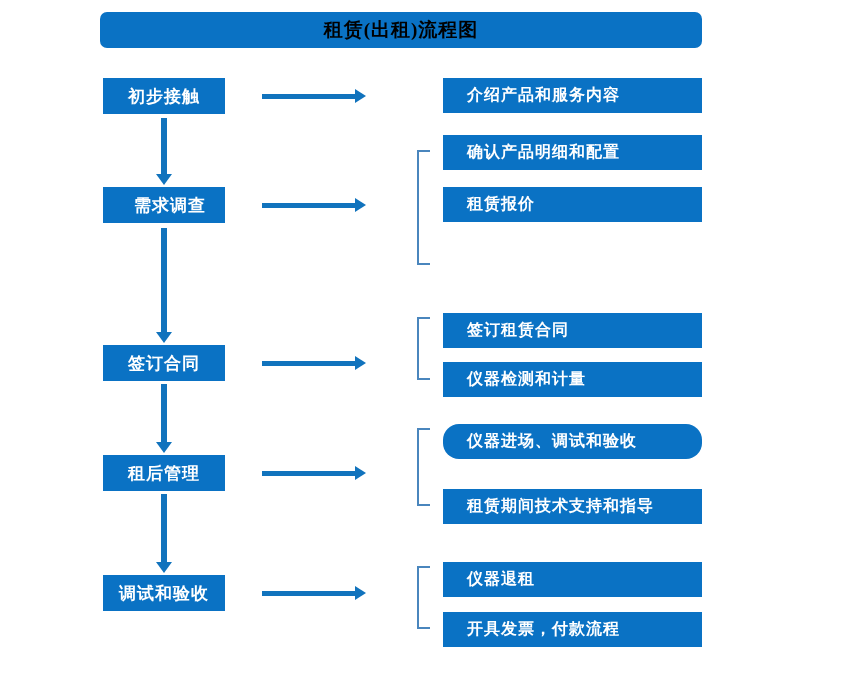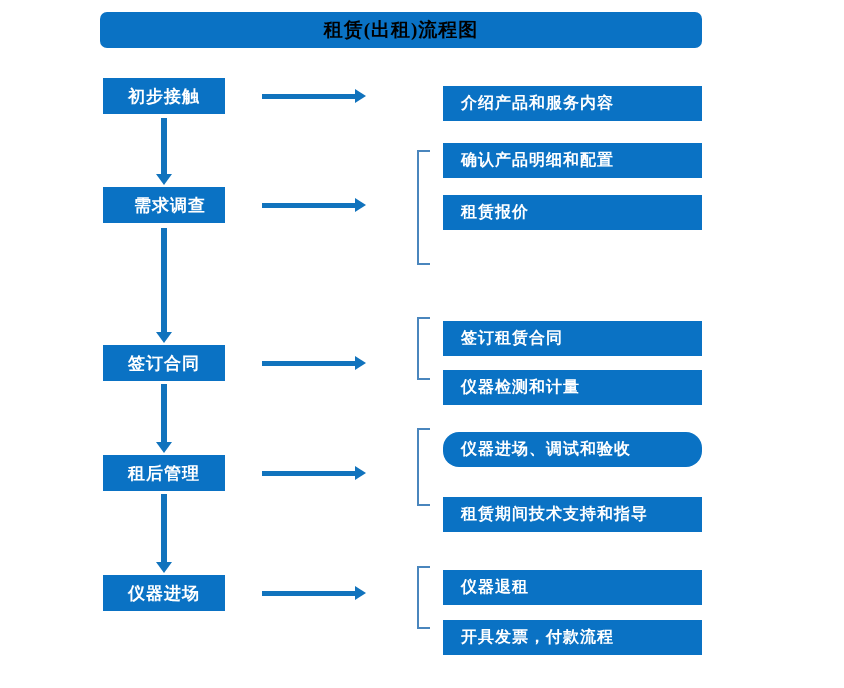--- a/index.html
+++ b/index.html
@@ -35,22 +35,21 @@
     display: flex;
     align-items: center;
     white-space: nowrap;
   }
 
   .node.center {
     justify-content: center;
   }
   .node.left {
     justify-content: flex-start;
-    padding-left: 18px;
-    margin-top: 8px;
+    padding-left: 24px;
   }
 
   
   .title-banner {
     position: absolute;
     left: 100px;
     top: 12px;
     width: 602px;
     height: 36px;
     background: #0a72c4;
@@ -142,21 +141,21 @@
   <div class="title-banner">租赁(出租)流程图</div>
 
   <div class="node stage-box center" style="top:78px;">初步接触</div>
 
   <div class="node stage-box center" style="top:187px;padding-left:12px;">需求调查</div>
 
   <div class="node stage-box center" style="top:345px;">签订合同</div>
 
   <div class="node stage-box center" style="top:455px;">租后管理</div>
 
-  <div class="node stage-box center" style="top:575px;">仪器进场</div>
+  <div class="node stage-box center" style="top:575px;">调试和验收</div>
 
   <div class="v-arrow" style="left:156px; top:118px; height:67px;">
     <div class="shaft" style="height:56px;"></div>
     <div class="head" style="top:56px;"></div>
   </div>
 
   <div class="v-arrow" style="left:156px; top:228px; height:115px;">
     <div class="shaft" style="height:104px;"></div>
     <div class="head" style="top:104px;"></div>
   </div>

